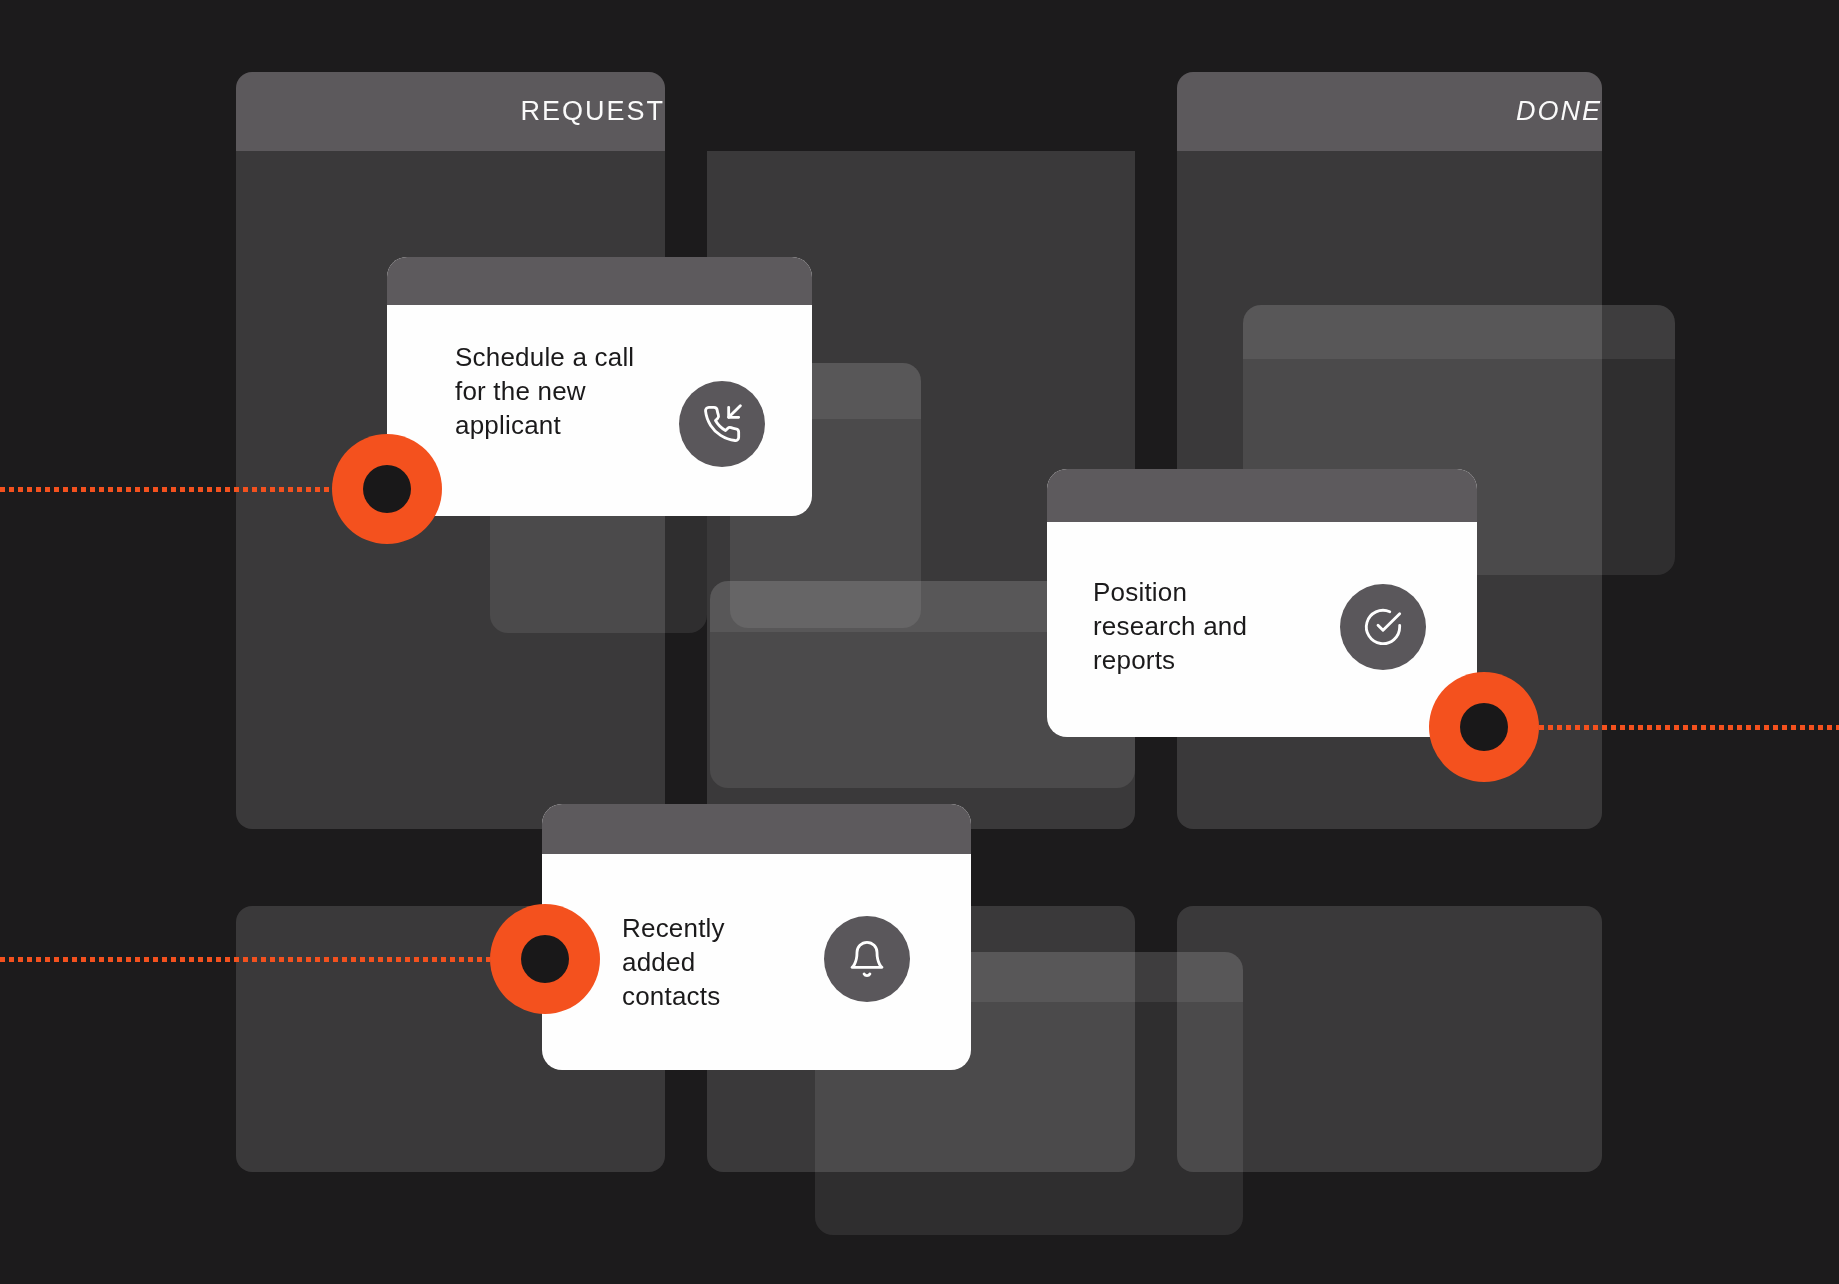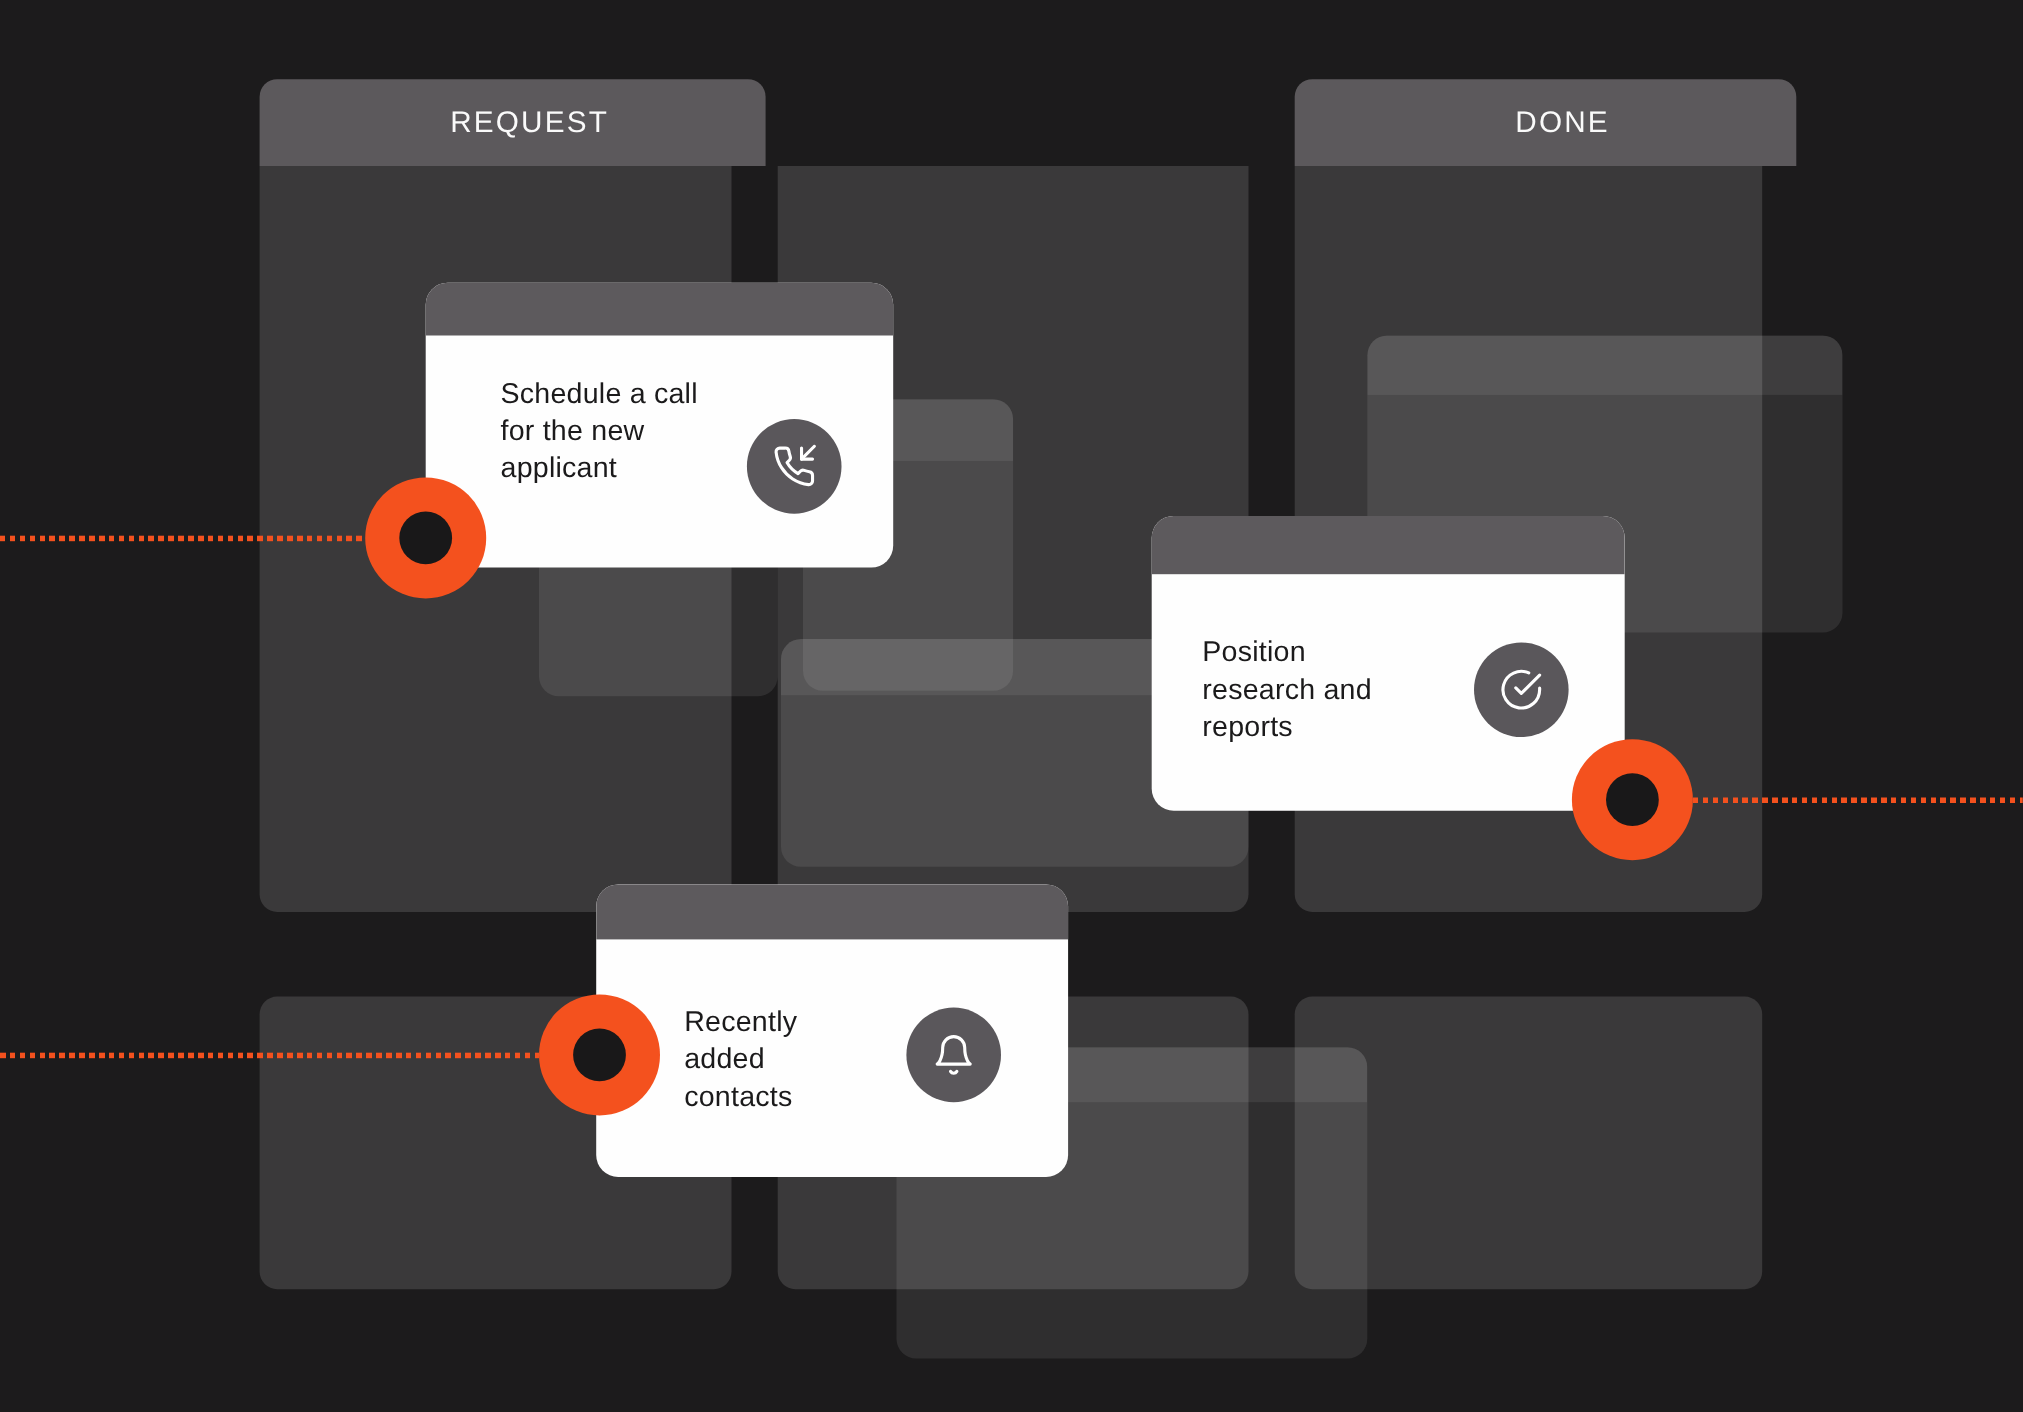--- a/index.html
+++ b/index.html
@@ -6,22 +6,22 @@
   .canvas{
     position:relative;width:1839px;height:1284px;overflow:hidden;
     background:#1C1B1C;
     font-family:"Liberation Sans","DejaVu Sans",sans-serif;
   }
   .abs{position:absolute;}
 
   
   .col-header{
     background:#5C595C;border-radius:16px 16px 0 0;
-    display:flex;align-items:center;justify-content:center;
-    color:#FAFAFA;font-size:27px;letter-spacing:2px;font-weight:400;padding-left:31px;
+    display:flex;align-items:center;justify-content:flex-end;
+    color:#FAFAFA;font-size:27px;letter-spacing:2px;font-weight:400;
   }
   .col-body{background:#3A393A;border-radius:0 0 16px 16px;}
   .bottom-block{background:#3A393A;border-radius:16px;}
 
   
   .ghost{background:rgba(255,255,255,0.085);border-radius:18px;overflow:hidden;}
   .ghost .ghost-strip{
     position:absolute;left:0;top:0;right:0;
     background:rgba(255,255,255,0.075);
   }
@@ -56,21 +56,21 @@
 
 <div class="canvas">
 
   <div class="abs col-header" style="left:236px;top:72px;width:429px;height:79px;">
     <span>REQUEST</span>
   </div>
   <div class="abs col-body" style="left:236px;top:151px;width:429px;height:678px;"></div>
 
   <div class="abs col-body" style="left:707px;top:151px;width:428px;height:678px;"></div>
 
-  <div class="abs col-header" style="left:1177px;top:72px;width:425px;height:79px;">
+  <div class="abs col-header" style="left:1177px;top:72px;width:425px;height:79px;font-style:italic;">
     <span>DONE</span>
   </div>
   <div class="abs col-body" style="left:1177px;top:151px;width:425px;height:678px;"></div>
 
   <div class="abs bottom-block" style="left:236px;top:906px;width:429px;height:266px;"></div>
   <div class="abs bottom-block" style="left:707px;top:906px;width:428px;height:266px;"></div>
   <div class="abs bottom-block" style="left:1177px;top:906px;width:425px;height:266px;"></div>
 
   <div class="abs ghost" style="left:490px;top:420px;width:217px;height:213px;">
     <div class="ghost-strip" style="height:50px;"></div>

